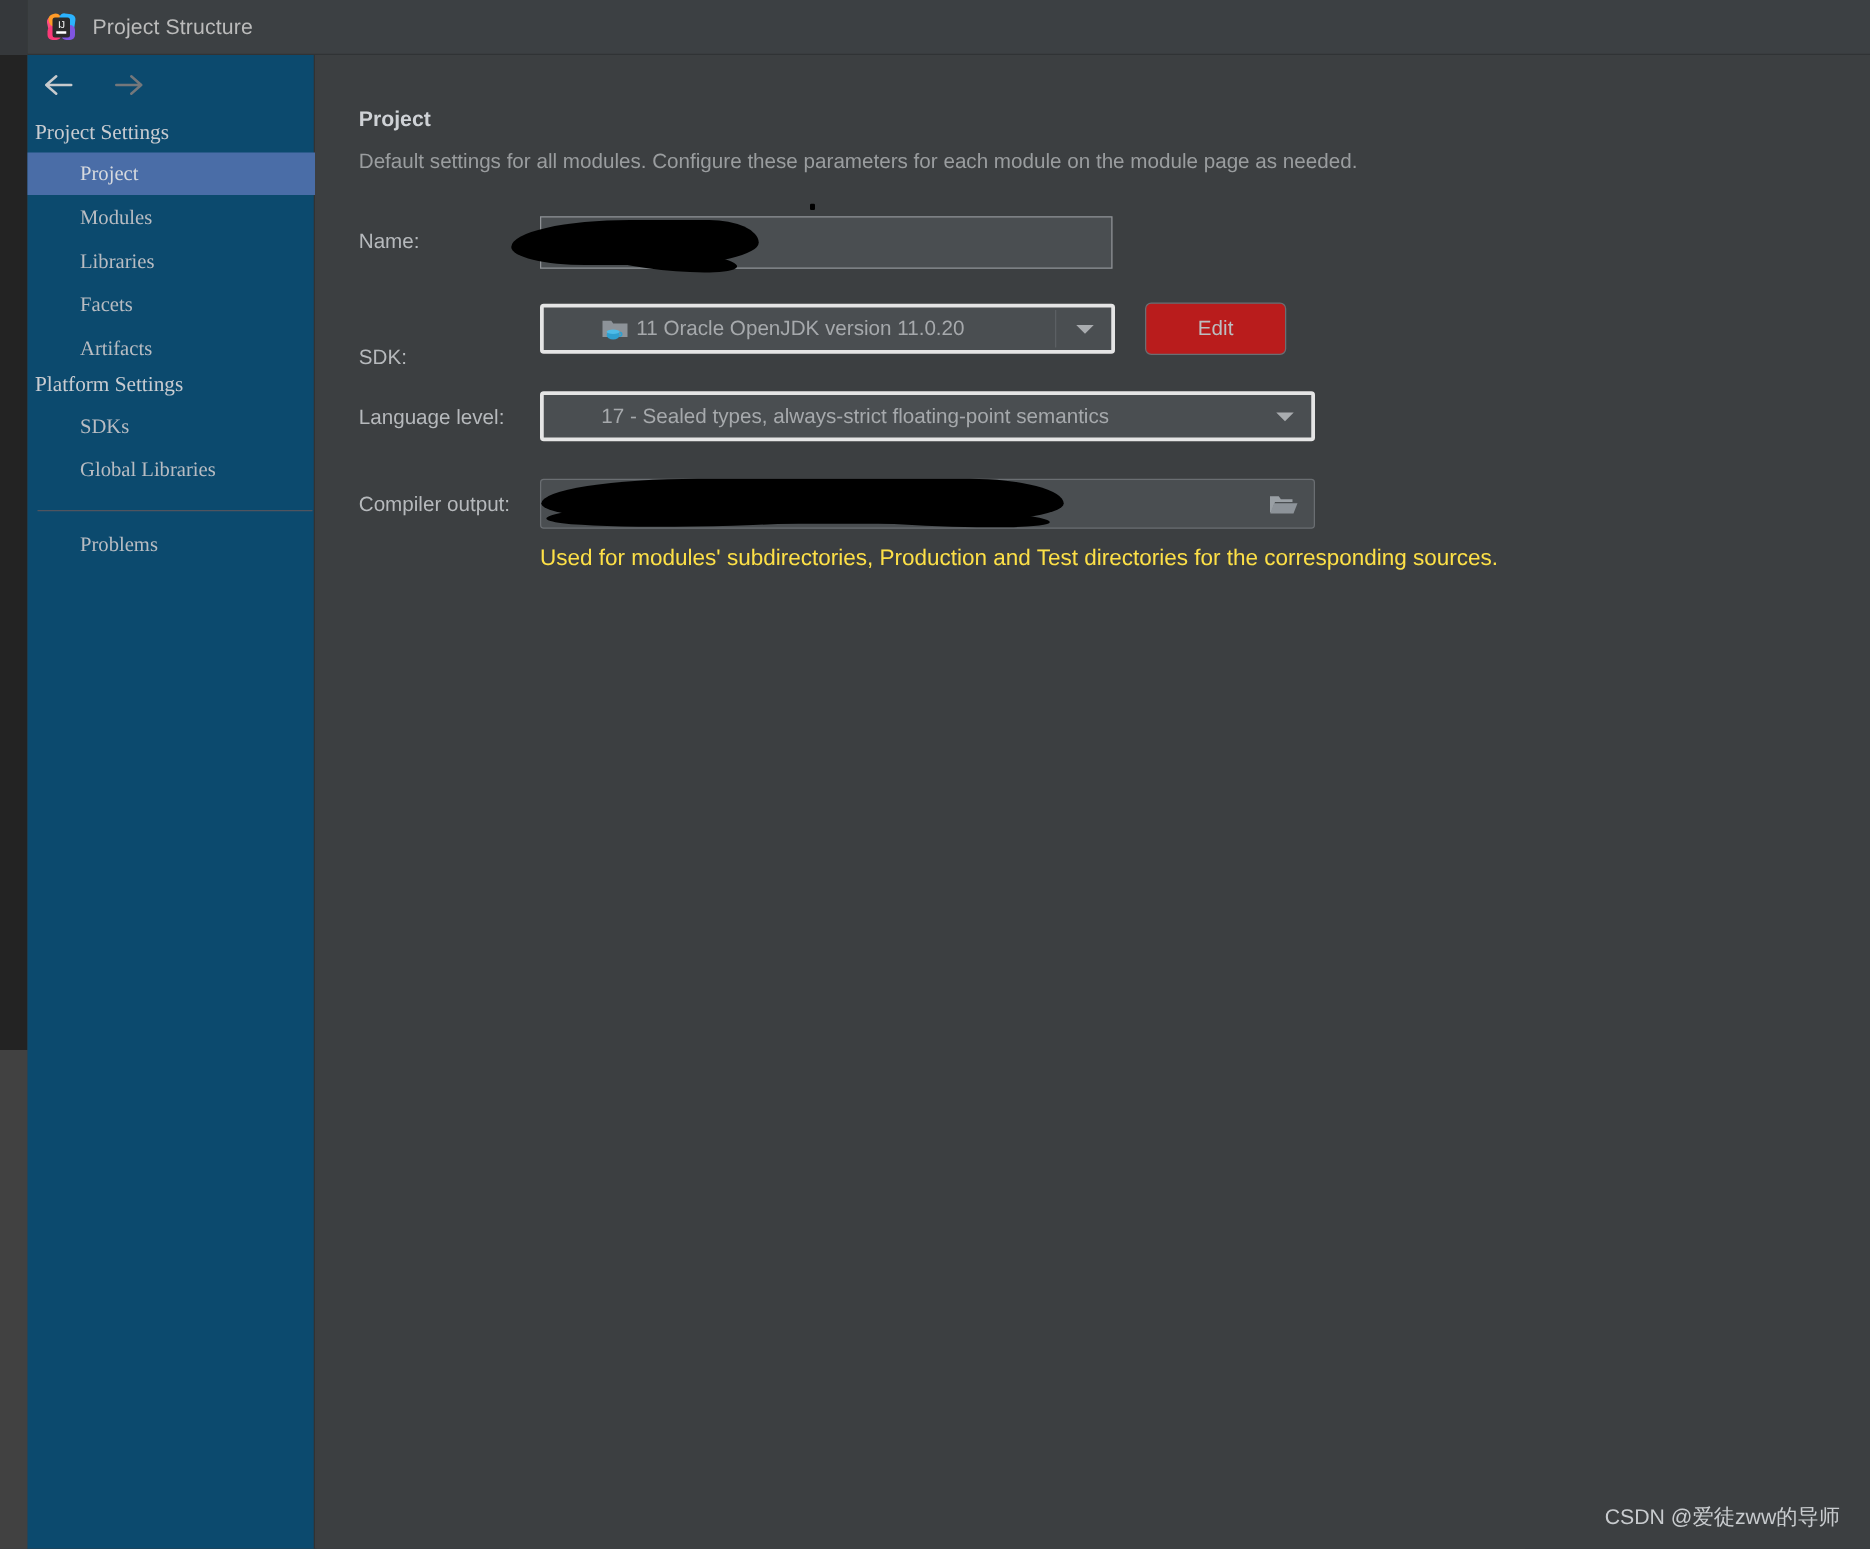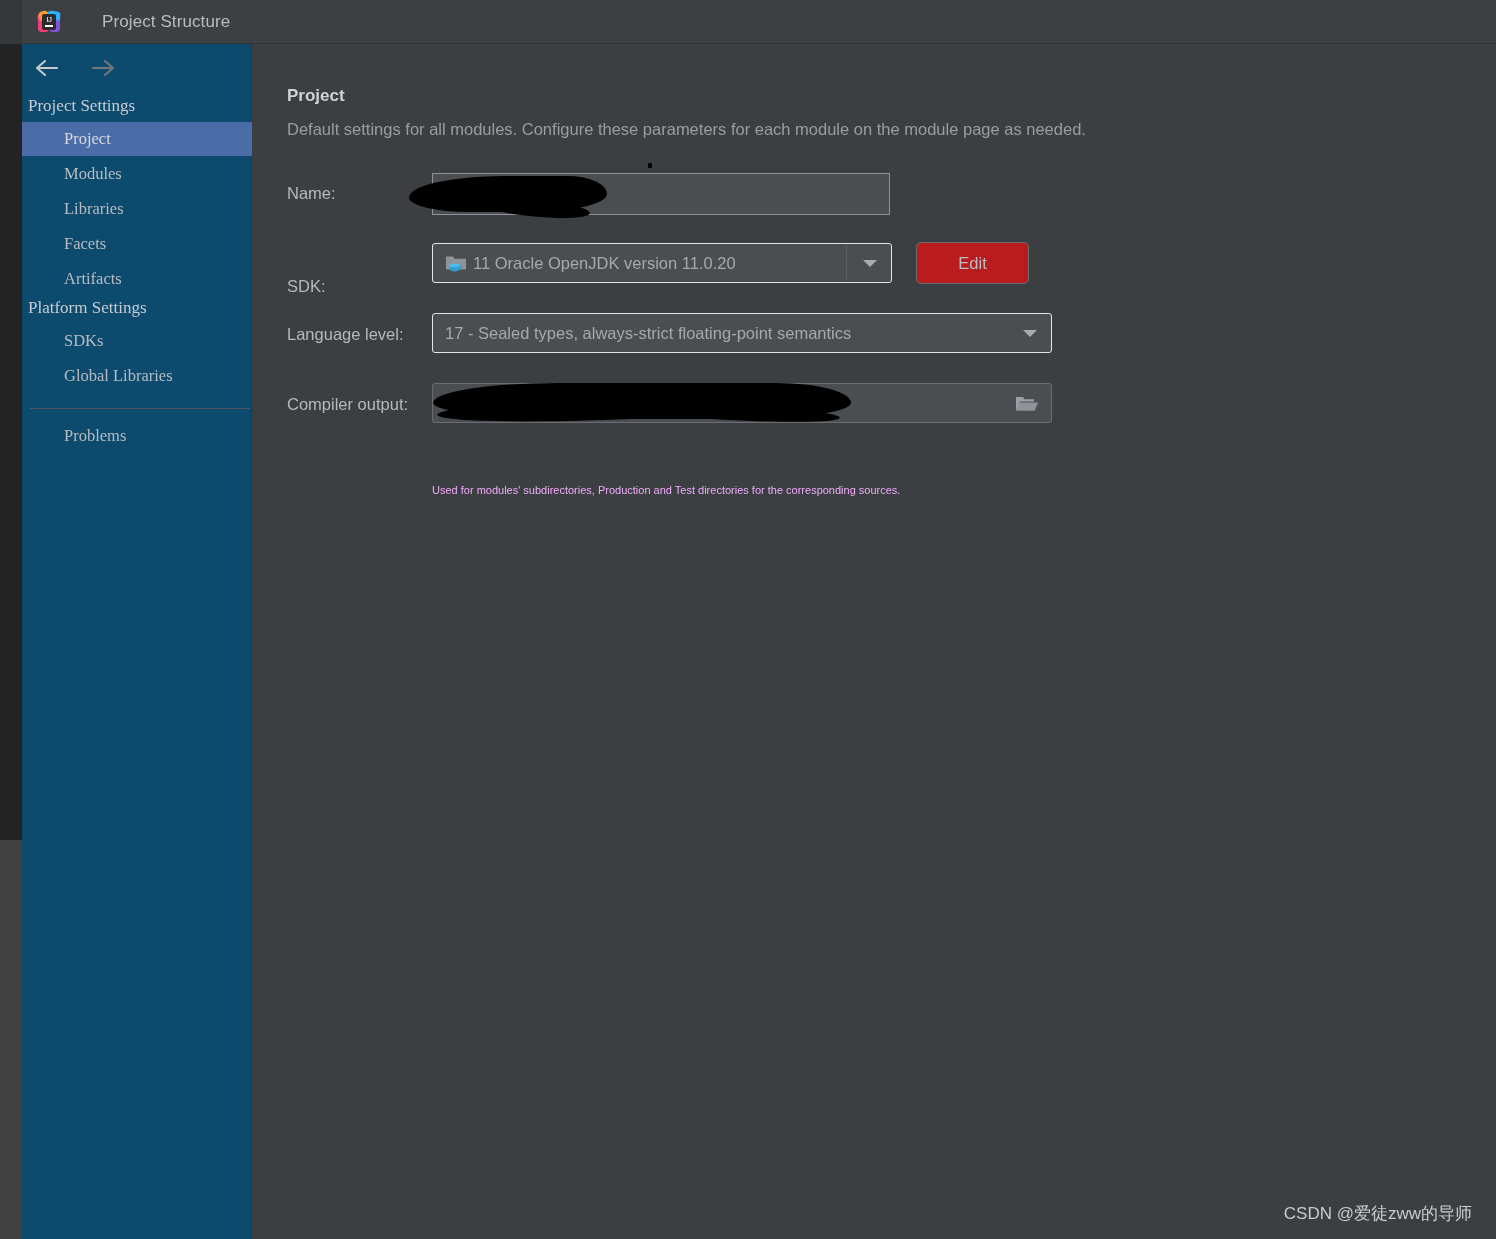--- a/index.html
+++ b/index.html
@@ -45,21 +45,20 @@
   
   .titlebar {
     position: absolute;
     left: 22px; top: 0;
     width: 1474px; height: 44px;
     background: #3c4043;
     border-bottom: 1px solid #303335;
     box-sizing: border-box;
     display: flex;
     align-items: center;
-    gap: 28px;
   }
   .app-logo {
     position: relative;
     width: 22px; height: 22px;
     margin-left: 16px;
     flex: none;
   }
   .app-logo .blob {
     position: absolute;
     border-radius: 4px;
@@ -208,25 +207,26 @@
     position: absolute;
     background: #4a4e51;
     border: 1px solid #8f9296;
     box-sizing: border-box;
   }
 
   
   .combo {
     position: absolute;
     background: #4a4e51;
-    border: 1px solid #e5e5e5;
+    border: 3px solid #e5e5e5;
     border-radius: 3px;
     box-sizing: border-box;
     display: flex;
     align-items: center;
+    padding-left: 34px;
   }
   .combo .combo-text {
     color: #a6a9ac;
     font-size: 16.5px;
     white-space: nowrap;
     overflow: hidden;
   }
   .combo .caret {
     position: absolute;
     right: 14px; top: 50%;
@@ -276,24 +276,23 @@
     box-sizing: border-box;
   }
   .browse-icon {
     position: absolute;
     right: 12px; top: 50%;
     margin-top: -9px;
   }
 
   .hint-text {
     position: absolute;
-    color: #f0abfc;
-    font-size: 11px;
+    color: #fde047;
+    font-size: 18px;
     white-space: nowrap;
-    margin-top: 48px;
   }
 
   
   .redact {
     position: absolute;
     background: #000000;
     pointer-events: none;
   }
   .redact-name {
     left: 409px; top: 176px;

